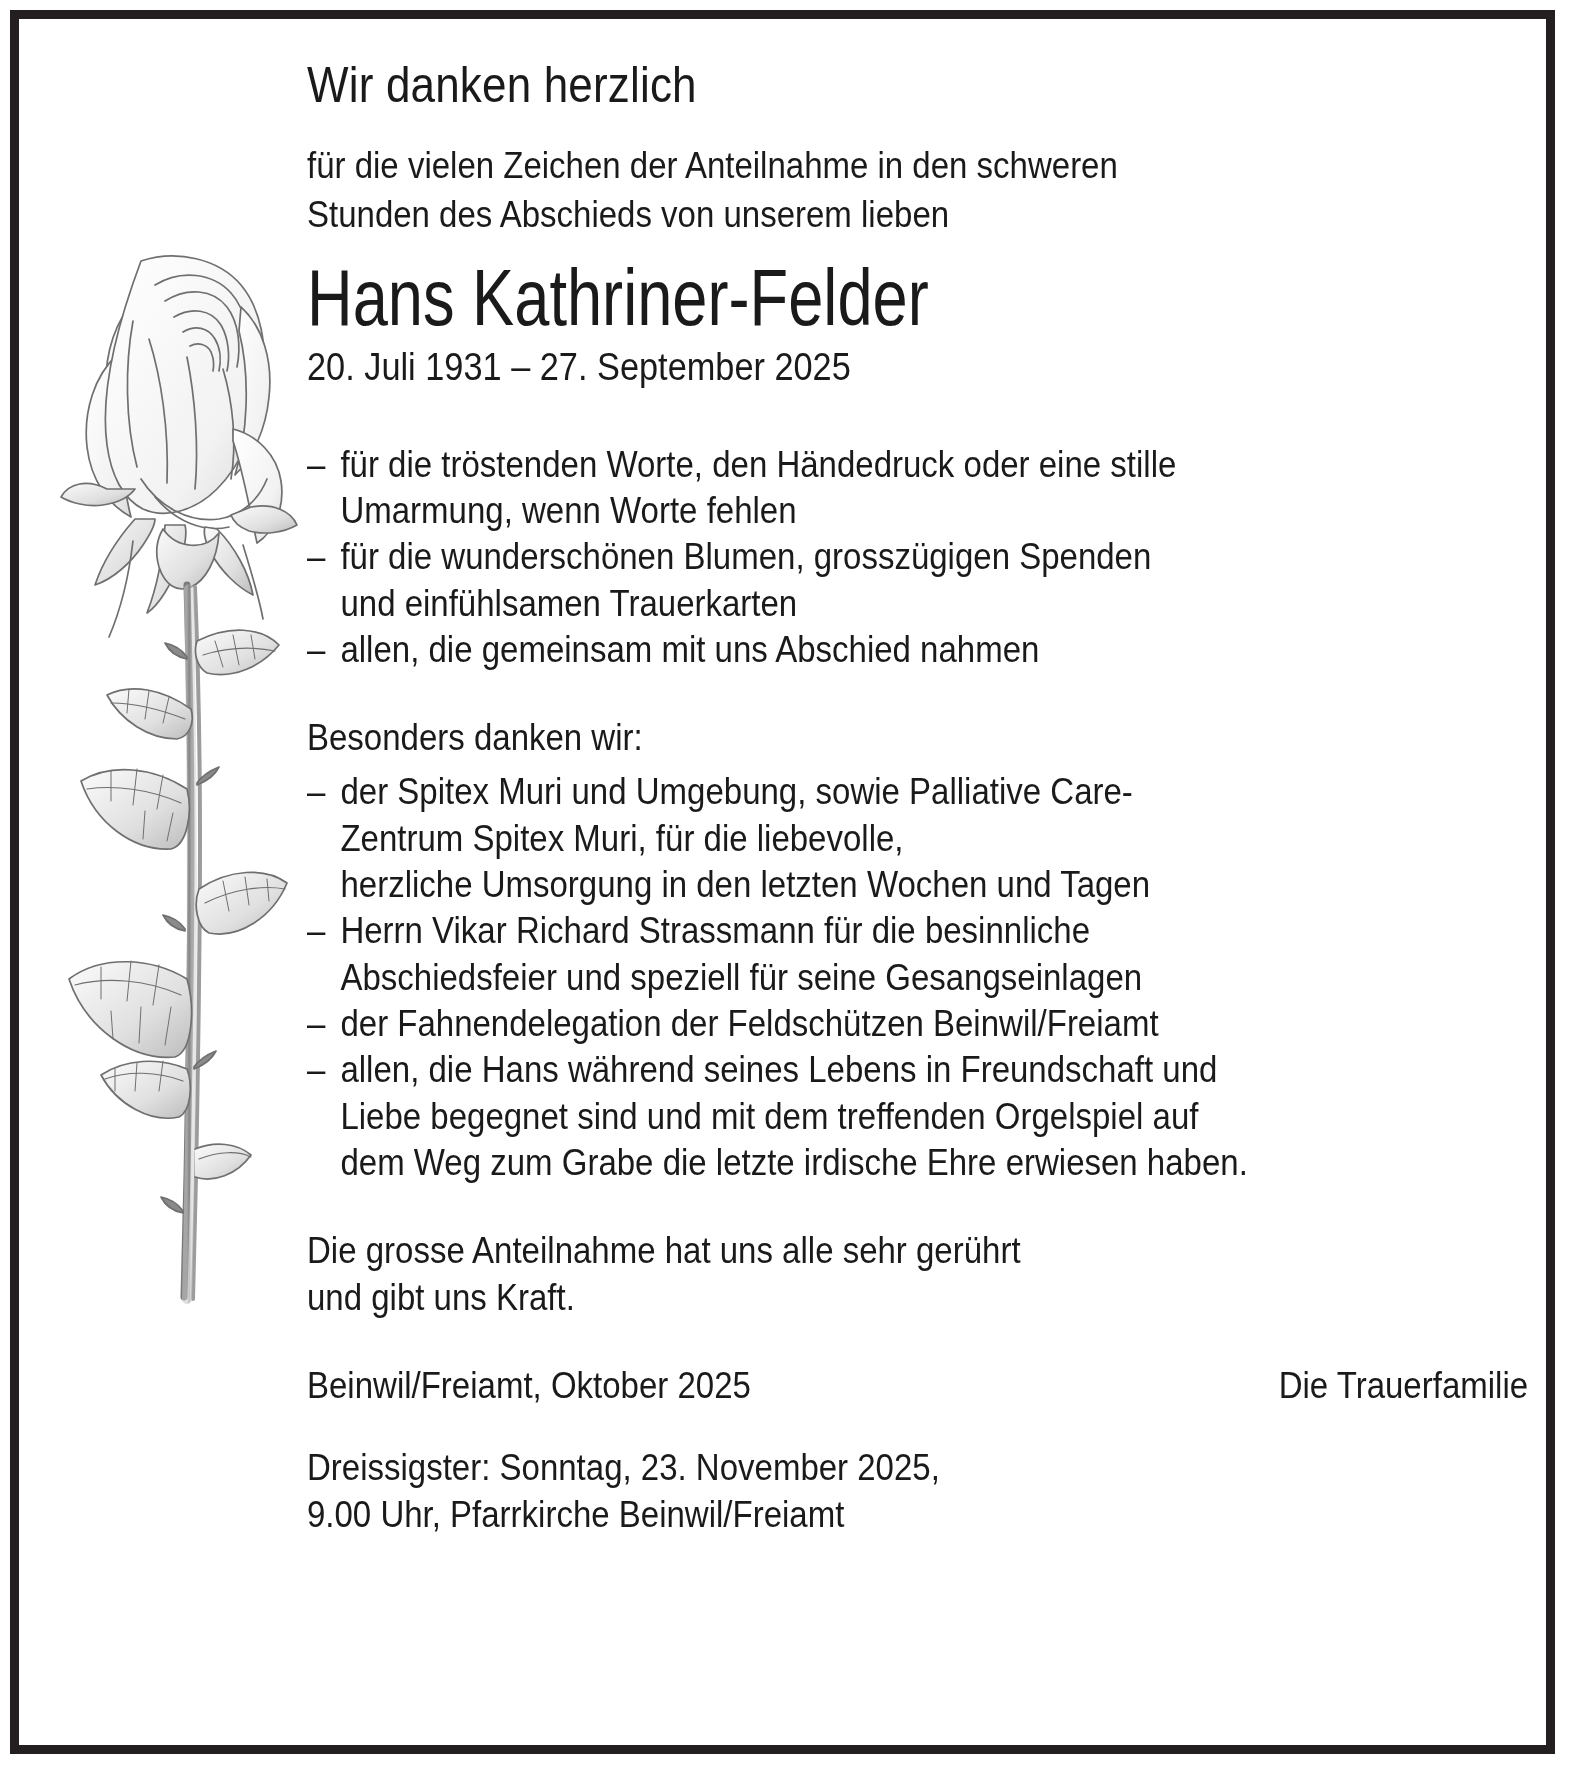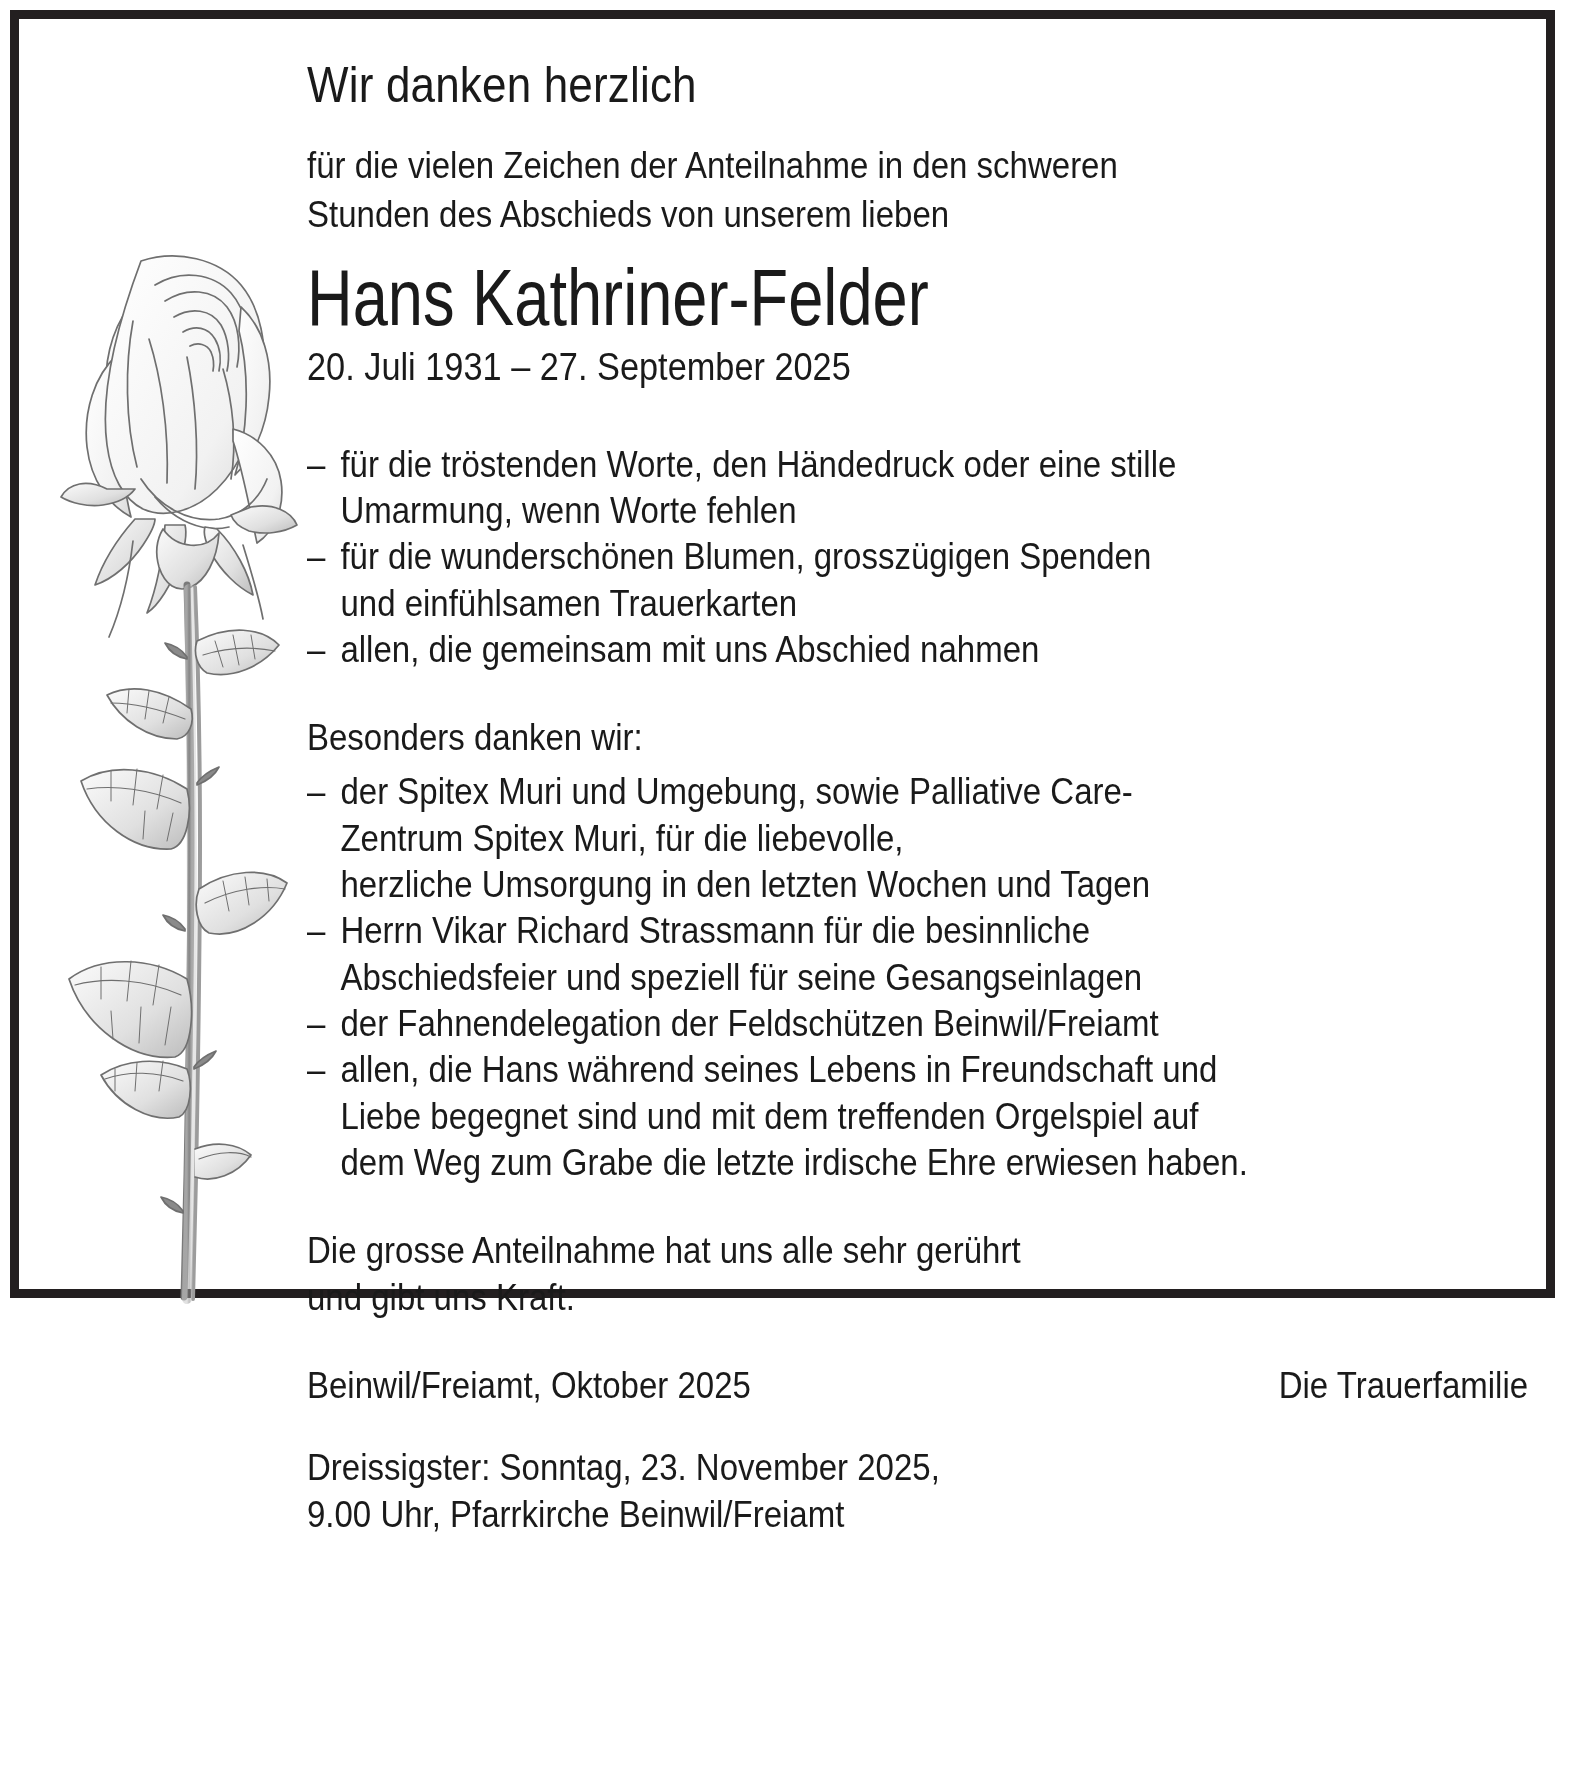--- a/index.html
+++ b/index.html
@@ -13,21 +13,21 @@
     font-family: "Liberation Sans", sans-serif;
     color: #1a1a1a;
     overflow: hidden;
   }
 
   .notice {
     position: absolute;
     left: 10px;
     top: 10px;
     width: 1545px;
-    height: 1288px;
+    height: 1744px;
     box-sizing: border-box;
     border: 9px solid #231f20;
     background: #ffffff;
   }
   .notice-inner {
     position: relative;
     width: 100%;
     height: 100%;
     background: #ffffff;
   }

